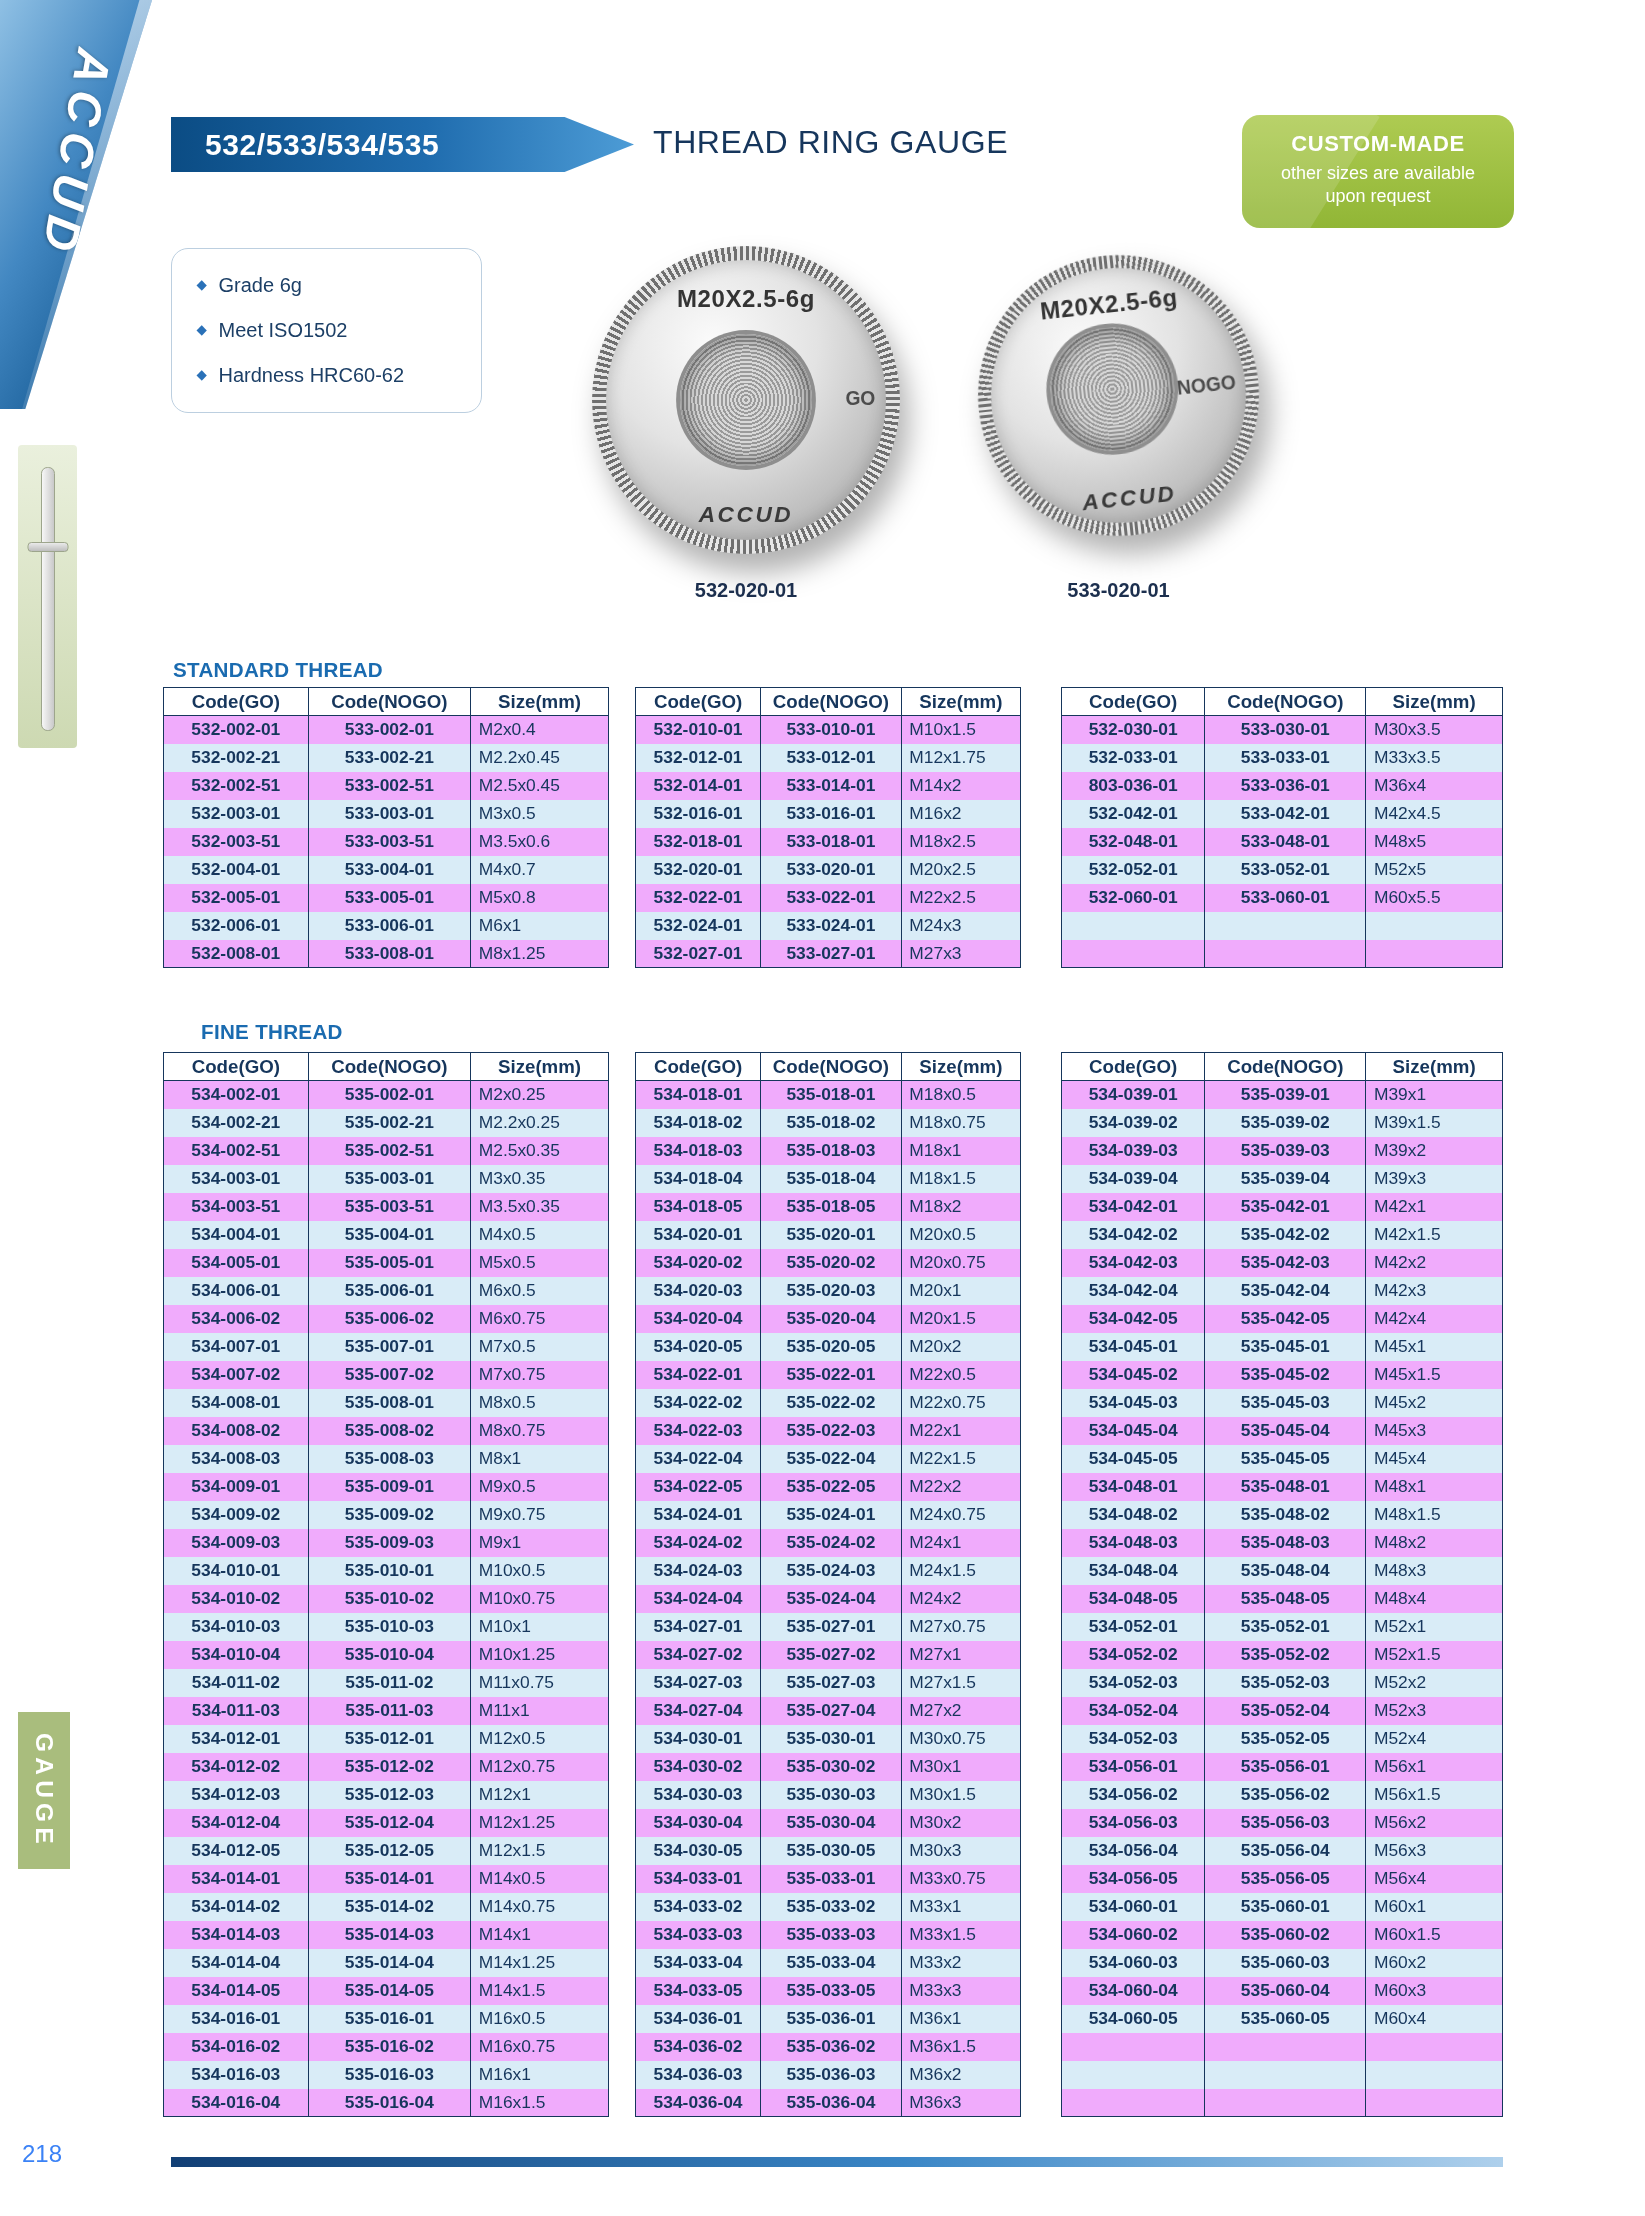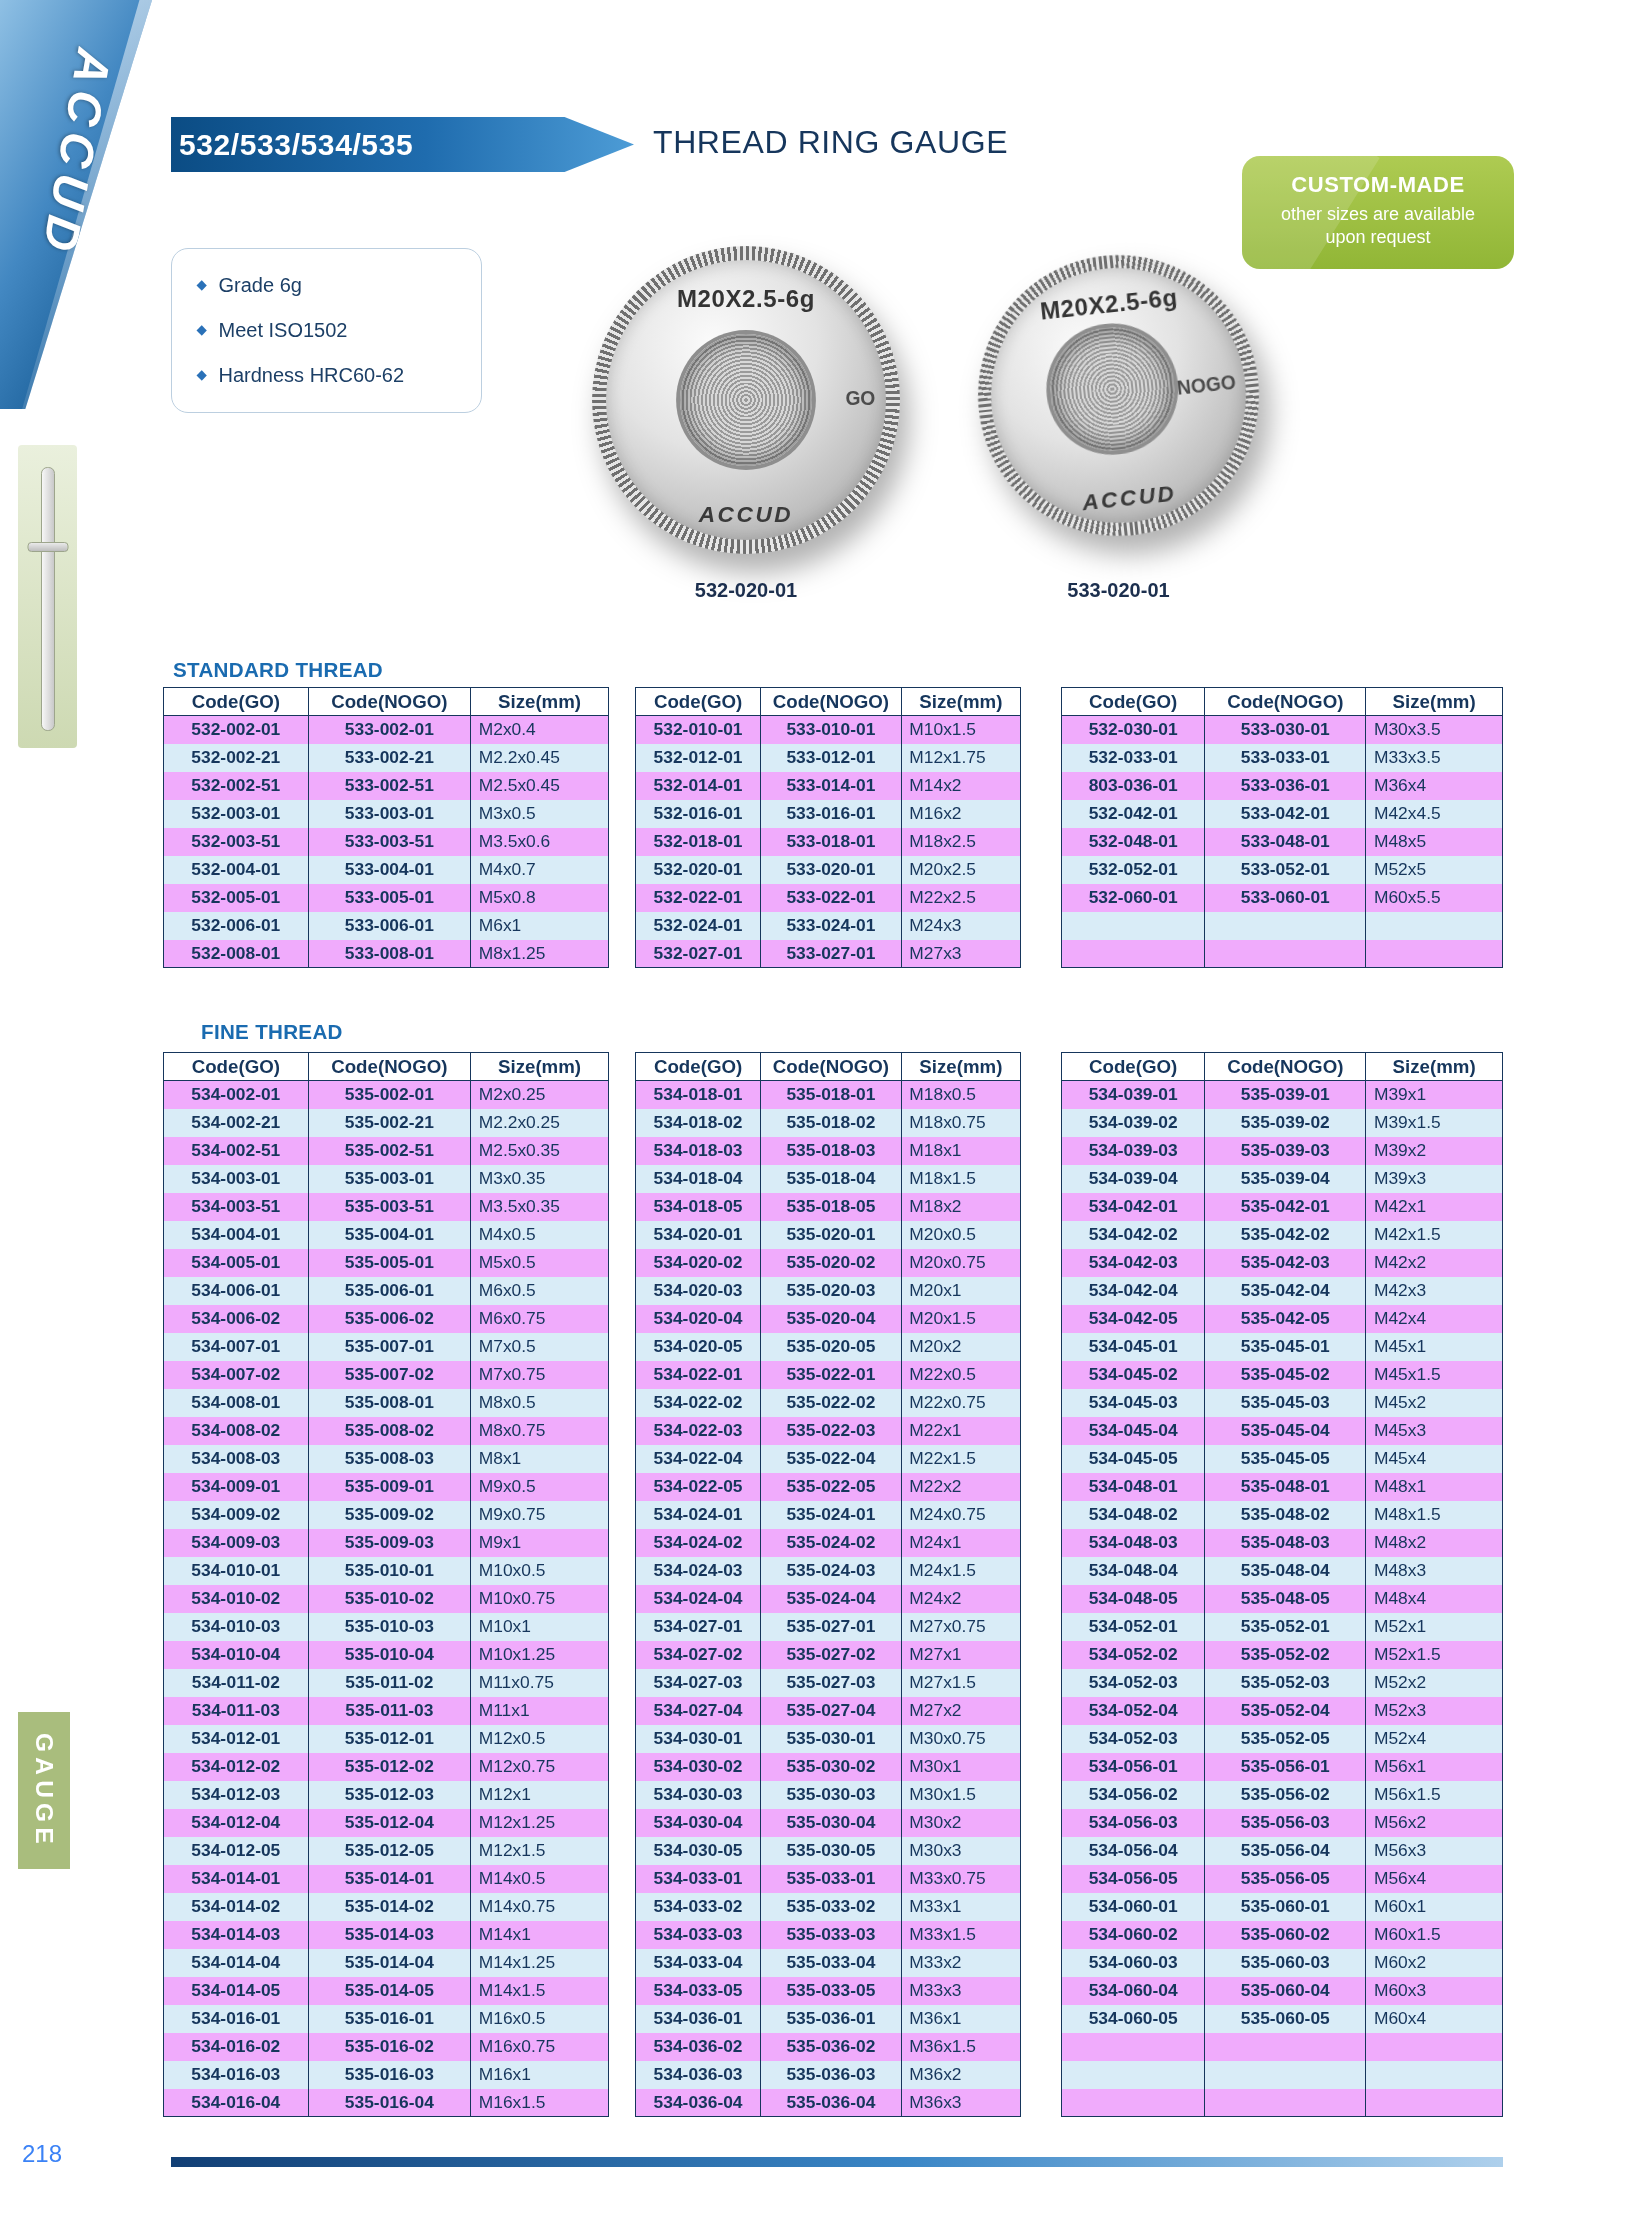--- a/index.html
+++ b/index.html
@@ -46,31 +46,31 @@
   }
   .page-number {
     position:absolute; left:22px; top:2140px; color:#3b82f6; font-size:24px;
   }
 
   
   .banner {
     position:absolute; left:171px; top:117px; width:463px; height:55px;
     clip-path: polygon(0 0, 85% 0, 100% 50%, 85% 100%, 0 100%);
     background: linear-gradient(90deg, #0b4c84 0%, #1f6cae 55%, #4d9cd6 100%);
-    display:flex; align-items:center; padding-left:8px;
+    display:flex; align-items:center; padding-left:34px;
     color:#fff; font-size:30px; font-weight:bold; letter-spacing:0.6px;
   }
   .main-title {
     position:absolute; left:653px; top:124px; font-size:32px; font-weight:normal;
     color:#16365c; letter-spacing:0.6px;
   }
   .badge {
     position:absolute; left:1242px; top:115px; width:272px; height:113px;
     background: linear-gradient(180deg, #aecb52 0%, #91b636 100%);
-    border-radius:18px; color:#fff; text-align:center; padding-top:15.5px; overflow:hidden;margin-top:41px;
+    border-radius:18px; color:#fff; text-align:center; padding-top:15.5px; overflow:hidden;
   }
   .badge::before {
     content:""; position:absolute; left:-26px; top:-45px; width:129px; height:168px;
     background: rgba(255,255,255,.14); transform: rotate(32deg);
   }
   .badge-title { position:relative; font-size:22px; font-weight:bold; letter-spacing:0.6px; }
   .badge-sub { position:relative; font-size:18px; line-height:1.3; margin-top:5.2px; }
 
   
   .feature-box {

